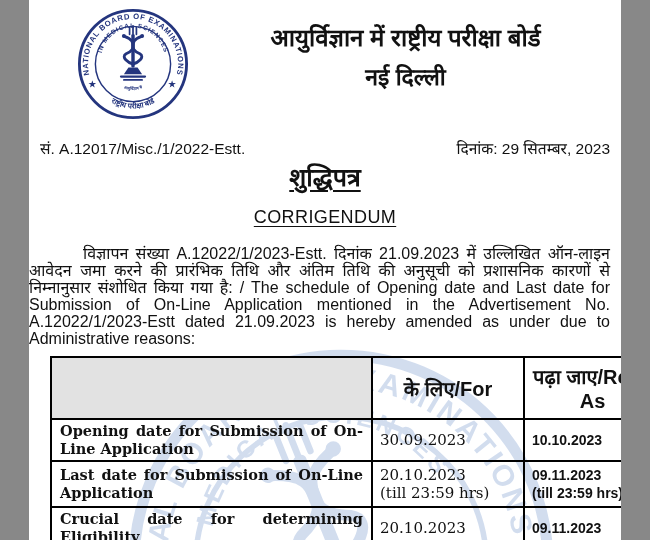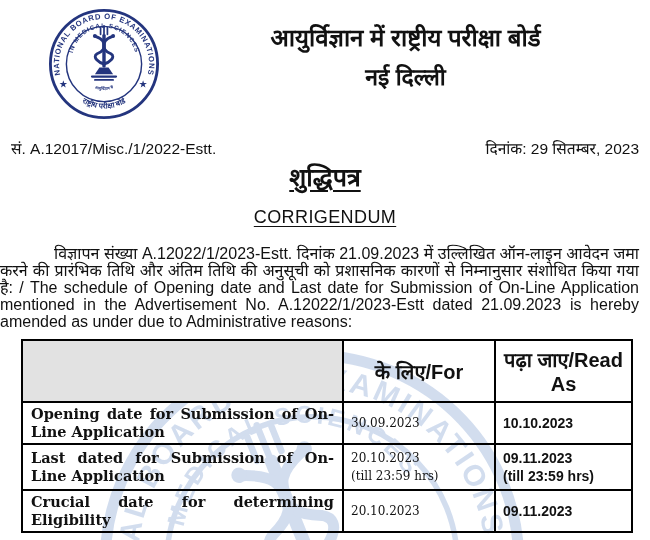--- a/index.html
+++ b/index.html
@@ -1,17 +1,17 @@
 <!DOCTYPE html>
 <html><head>
 <meta charset="utf-8">
 <style>
   html,body{margin:0;padding:0;background:#888;}
   .page{
-    position:relative;width:650px;height:540px;background:#ffffff;
+    position:relative;width:592px;height:540px;background:#ffffff;
     overflow:hidden;font-family:"Liberation Sans",sans-serif;color:#111;
     margin:0 auto;
   }
   .content{position:relative;z-index:2;}
   
   .watermark{
     position:absolute;left:92px;top:342px;width:440px;height:440px;
     color:#b7c9e5;opacity:.62;transform:rotate(-22deg);z-index:1;
     pointer-events:none;
   }
@@ -38,21 +38,21 @@
   table.sched{border-collapse:collapse;width:610px;margin:9px 0 0 21px;
     table-layout:fixed;background:transparent;}
   table.sched col.c1{width:321px;} table.sched col.c2{width:152px;}
   table.sched col.c3{width:137px;}
   table.sched th,table.sched td{border:2px solid #000;overflow:hidden;}
   table.sched thead th{font-size:20px;font-weight:bold;padding:5px 4px;
     font-family:"Liberation Sans",sans-serif;text-align:center;}
   th.blank{background:#e2e2e2;}
   td.lbl{font-family:"DejaVu Serif","Liberation Serif",serif;font-weight:bold;
     font-size:14.5px;line-height:18px;padding:2px 8px;text-align:justify;margin-left:28px;}
-  td.v-for{font-family:"DejaVu Serif","Liberation Serif",serif;font-size:12px;
+  td.v-for{font-family:"DejaVu Serif","Liberation Serif",serif;font-size:15px;
     line-height:18px;padding:4px 7px;margin-left:44px;}
   td.v-read{font-family:Liberation Sans, sans-serif;font-size:14px;
     font-weight:bold;line-height:18px;padding:2px 7px;}
   .cellnote{display:block;}
   
   .sealtext{fill:currentColor;font-family:"Liberation Sans",sans-serif;font-weight:bold;}
 </style>
 </head>
 <body>
 
@@ -146,21 +146,21 @@
           <td class="v-for">
             <span class="cellmain">30.09.2023</span>
             <span class="cellnote"></span>
           </td>
           <td class="v-read">
             <span class="cellmain">10.10.2023</span>
             <span class="cellnote"></span>
           </td>
         </tr>
         <tr>
-          <td class="lbl">Last dated for Submission of On-Line Application</td>
+          <td class="lbl">Last date for Submission of On-Line Application</td>
           <td class="v-for">
             <span class="cellmain">20.10.2023</span>
             <span class="cellnote">(till 23:59 hrs)</span>
           </td>
           <td class="v-read">
             <span class="cellmain">09.11.2023</span>
             <span class="cellnote">(till 23:59 hrs)</span>
           </td>
         </tr>
         <tr>

